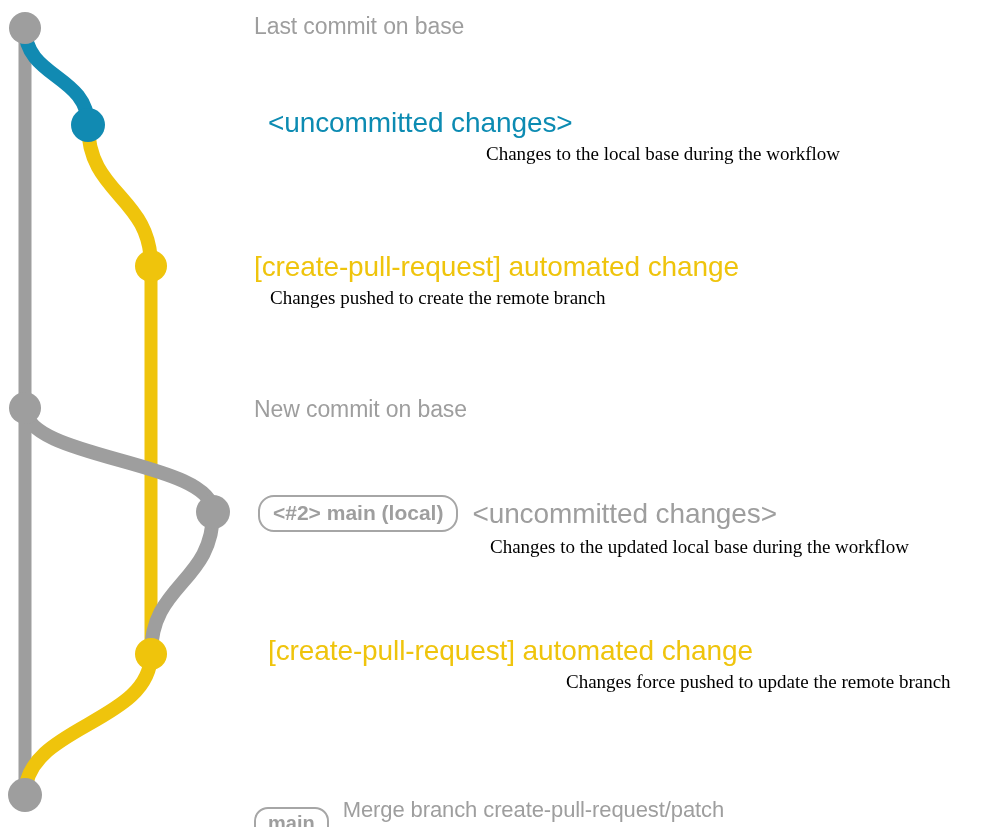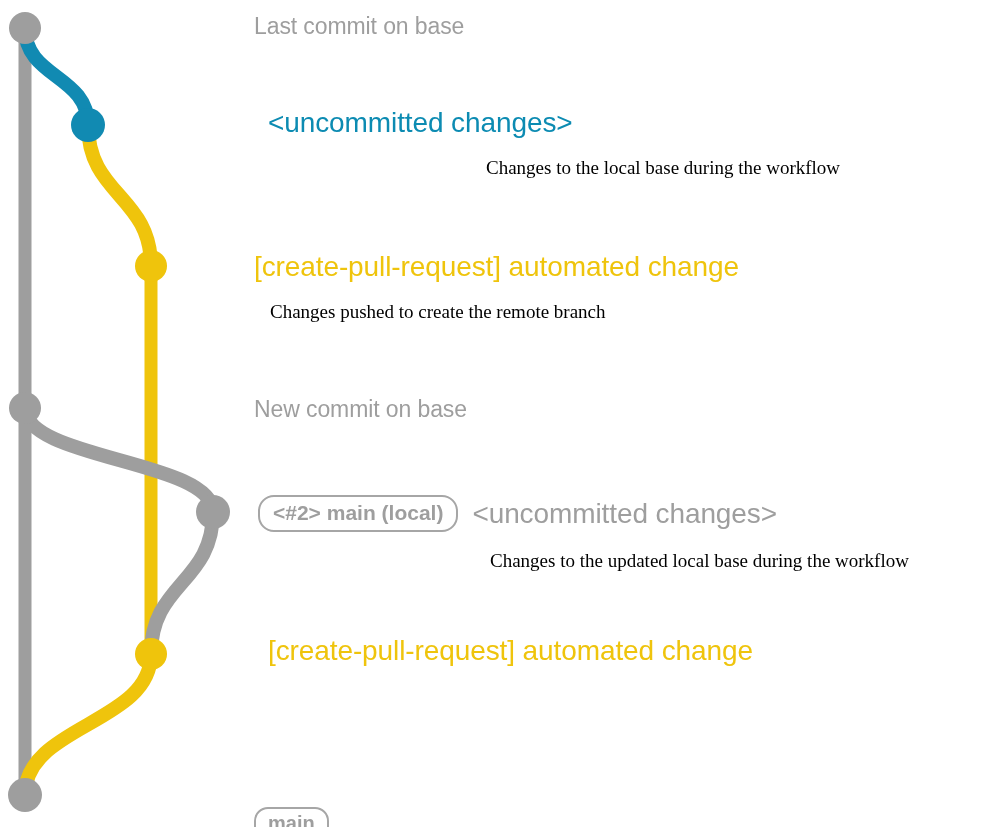--- a/index.html
+++ b/index.html
@@ -67,21 +67,21 @@
   .subject-blue   { color: #0c8bb2; }
   .subject-gray   { color: #9e9e9e; }
   .subject-yellow { color: #efc40c; }
   .subject.with-pill { margin-left: 14px; }
 
   .desc {
     font-family: "Liberation Serif", serif;
     font-size: 19px;
     color: #000000;
     white-space: nowrap;
-    margin-top: 18px;
+    margin-top: 4px;
   }
 
   
   #row-last-commit      { left: 254px; top: 13px; }
   #row-local-1          { left: 254px; top: 107px; }
   #row-automated-1      { left: 254px; top: 251px; }
   #row-new-commit       { left: 254px; top: 396px; }
   #row-local-2          { left: 258px; top: 495px; }
   #row-automated-2      { left: 254px; top: 635px; }
   #row-merge            { left: 254px; top: 779px; }
@@ -175,22 +175,24 @@
     </div>
     <div class="desc">Changes to the updated local base during the workflow</div>
   </div>
 </div>
 
 <div class="row" id="row-automated-2">
   <div class="row-inner">
     <div class="head-line">
       <span class="subject subject-yellow with-pill">[create-pull-request] automated change</span>
     </div>
+    <div class="desc">Changes force pushed to update the remote branch</div>
   </div>
 </div>
 
 <div class="row" id="row-merge">
   <div class="row-inner">
     <div class="head-line">
       <span class="pill pill-gray">main</span>
+      <span class="subject subject-gray with-pill">Merge branch create-pull-request/patch</span>
     </div>
   </div>
 </div>
 
 </body></html>

